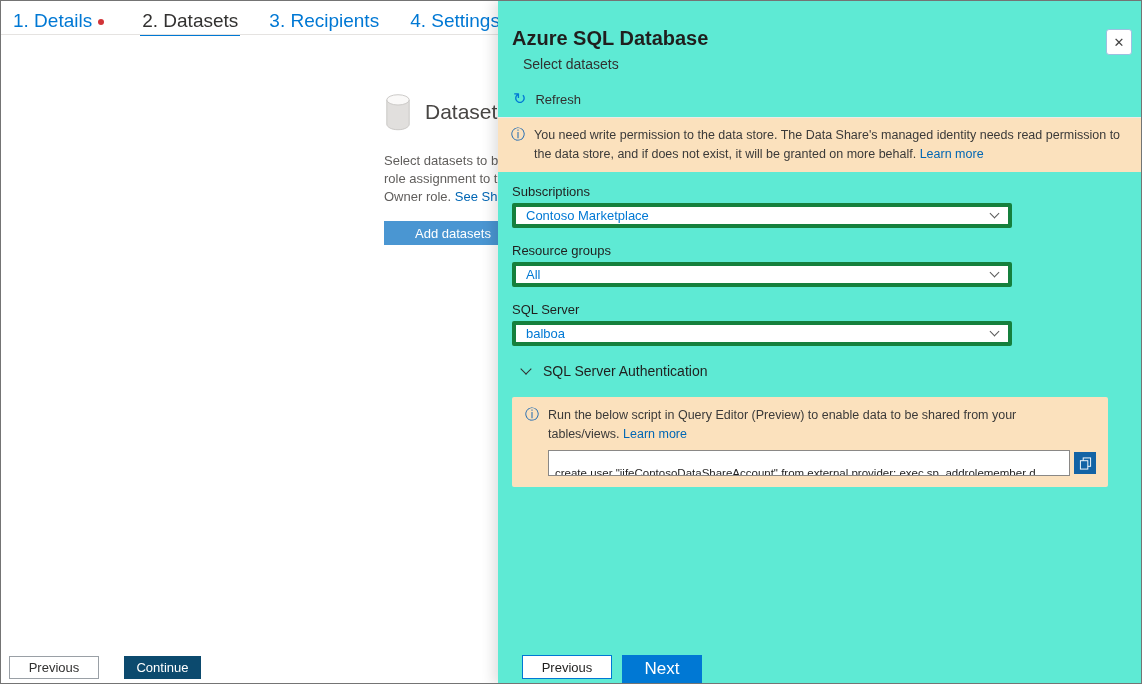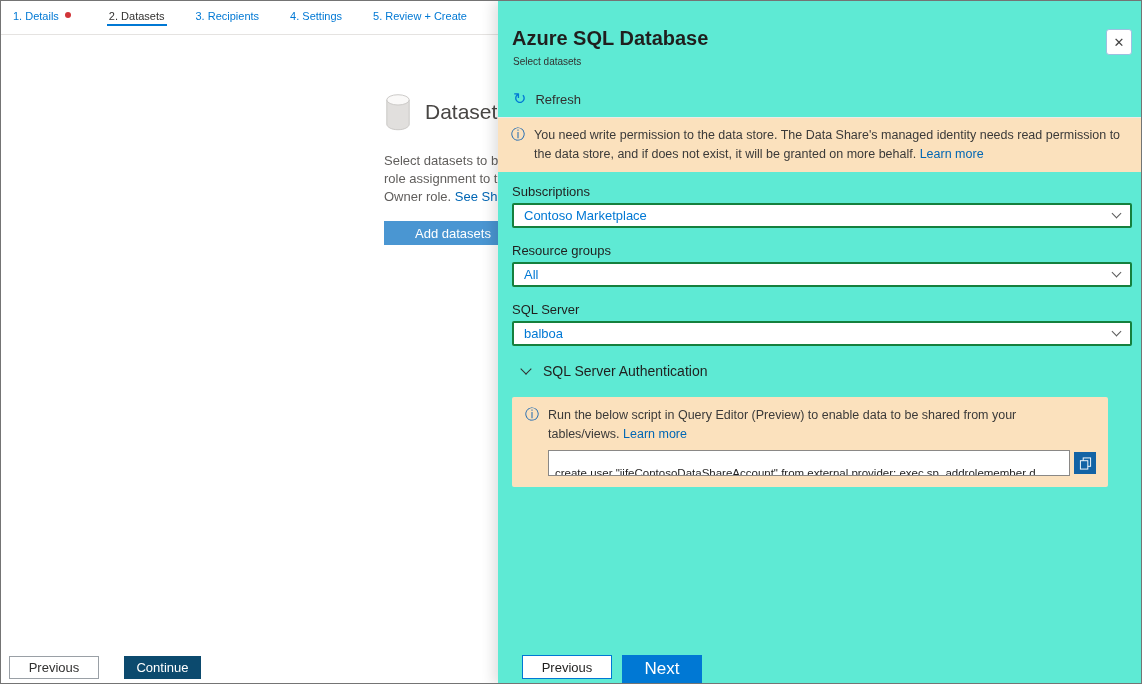--- a/index.html
+++ b/index.html
@@ -2,56 +2,56 @@
 <html><head>
 <meta charset="utf-8">
 <style>
   * { box-sizing: border-box; }
   body { margin:0; background:#fff; }
   .page { position:relative; width:1142px; height:684px; border:1px solid #747474;
           font-family:"Liberation Sans", sans-serif; color:#323130; overflow:hidden; background:#fff; }
 
   
   .tabs { position:absolute; top:0; left:10px; display:flex; gap:27px; }
-  .tab { padding:9px 2px 2px; font-size:11px; color:#0078d4; cursor:pointer; border-bottom:2px solid transparent; white-space:nowrap; }
+  .tab { padding:9px 2px 2px; font-size:19px; color:#0078d4; cursor:pointer; border-bottom:2px solid transparent; white-space:nowrap; }
   .tab.active { color:#323130; border-bottom-color:#0078d4;margin-left:7px; }
   .dot { display:inline-block; width:6px; height:6px; border-radius:50%; background:#d13438; margin-left:6px; vertical-align:2px; }
   .tabline { position:absolute; top:33px; left:0; width:497px; height:1px; background:#e5e3e1; }
 
   .db-icon { position:absolute; left:383px; top:92px; }
   .ds-heading { position:absolute; left:424px; top:99px; font-size:21px; color:#484644; white-space:nowrap; }
   .desc { position:absolute; left:383px; top:151px; font-size:13px; line-height:18px; color:#605e5c; white-space:nowrap; }
   .link { color:#0066b4; text-decoration:none; cursor:pointer; }
 
   .add-btn { position:absolute; left:383px; top:220px; width:138px; height:24px; background:#4a96d2; color:#fff;
              border:none; font-size:13px; font-family:inherit; cursor:pointer; }
   .btn-prev-left { position:absolute; left:8px; top:655px; width:90px; height:23px; background:#fff;
                    border:1px solid #9aa0a6; color:#323130; font-size:13px; font-family:inherit; cursor:pointer; }
   .btn-continue { position:absolute; left:123px; top:655px; width:77px; height:23px; background:#0c4a6e;
                   border:none; color:#fff; font-size:13px; font-family:inherit; cursor:pointer;text-align:center; }
 
   
   .panel { position:absolute; left:497px; top:0; width:645px; height:684px; background:#5eead4;
            box-shadow:-5px 0 12px rgba(0,0,0,.12); }
   .panel-title { position:absolute; left:14px; top:26px; font-size:20px; font-weight:700; color:#201f1e; white-space:nowrap; }
-  .panel-subtitle { position:absolute; left:15px; top:55px; font-size:10px; color:#323130; }
+  .panel-subtitle { position:absolute; left:25px; top:55px; font-size:14px; color:#323130; }
   .close-btn { position:absolute; right:11px; top:28px; width:26px; height:26px; border:1px solid #9cc0e0; border-radius:3px;
                background:#fff; color:#444; font-size:13px; display:flex; align-items:center; justify-content:center; cursor:pointer; }
 
   .refresh-row { position:absolute; left:15px; top:90px; display:flex; align-items:center; gap:9px; font-size:13px; cursor:pointer; }
   .refresh-ico { color:#0078d4; font-size:16px; line-height:1; }
   .sep { position:absolute; left:0; top:116px; width:100%; height:1px; background:#eceae8; }
 
   .banner1 { position:absolute; left:0; top:117px; width:100%; padding:8px 20px 8px 13px;
              background:#fbe1bd; display:flex; gap:9px; }
   .info-ico { color:#0b5fb0; font-size:14px; line-height:17px; flex:none; }
   .banner-text { font-size:12.5px; line-height:19px; color:#3b3a39; }
 
   .fld-label { position:absolute; left:14px; font-size:13px; color:#201f1e; }
-  .dd { position:absolute; left:14px; width:620px; height:25px; border:2px solid #15803d; border-radius:2px;
+  .dd { position:absolute; left:14px; width:500px; height:25px; border:4px solid #15803d; border-radius:2px;
         display:flex; align-items:center; padding:0 10px; font-size:13px; color:#0078d4; cursor:pointer; background:#fff; }
   .chev { width:7px; height:7px; border-right:1.5px solid #5a5a5a; border-bottom:1.5px solid #5a5a5a;
           transform:rotate(45deg); margin-left:auto; margin-top:-4px; flex:none; }
 
   .auth-row { position:absolute; left:24px; top:362px; display:flex; align-items:center; gap:13px; font-size:14px; cursor:pointer; color:#201f1e; }
   .chev2 { width:8px; height:8px; border-right:1.5px solid #323130; border-bottom:1.5px solid #323130;
            transform:rotate(45deg); margin-top:-5px; flex:none; }
 
   .banner2 { position:absolute; left:14px; top:396px; width:596px; background:#fbe1bd; border-radius:2px;
              padding:9px 12px 11px 13px; display:flex; gap:9px; }

